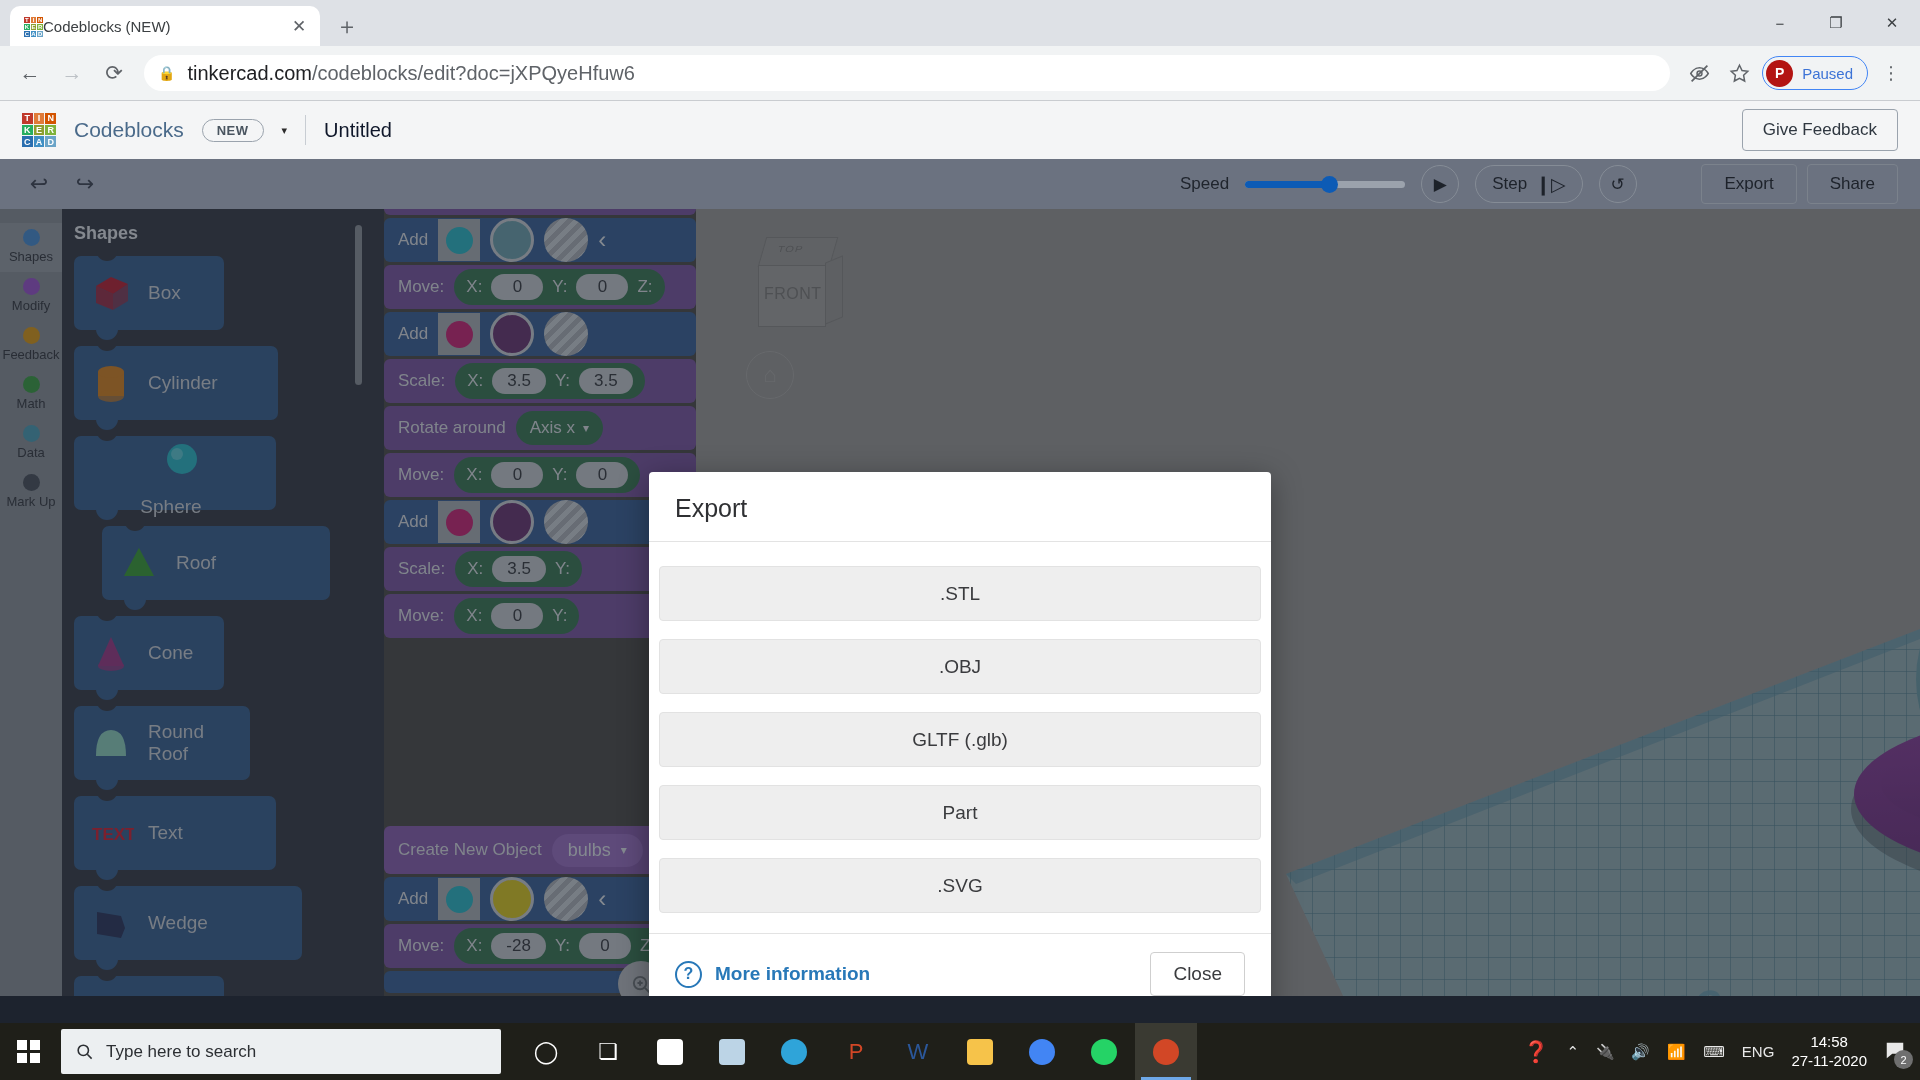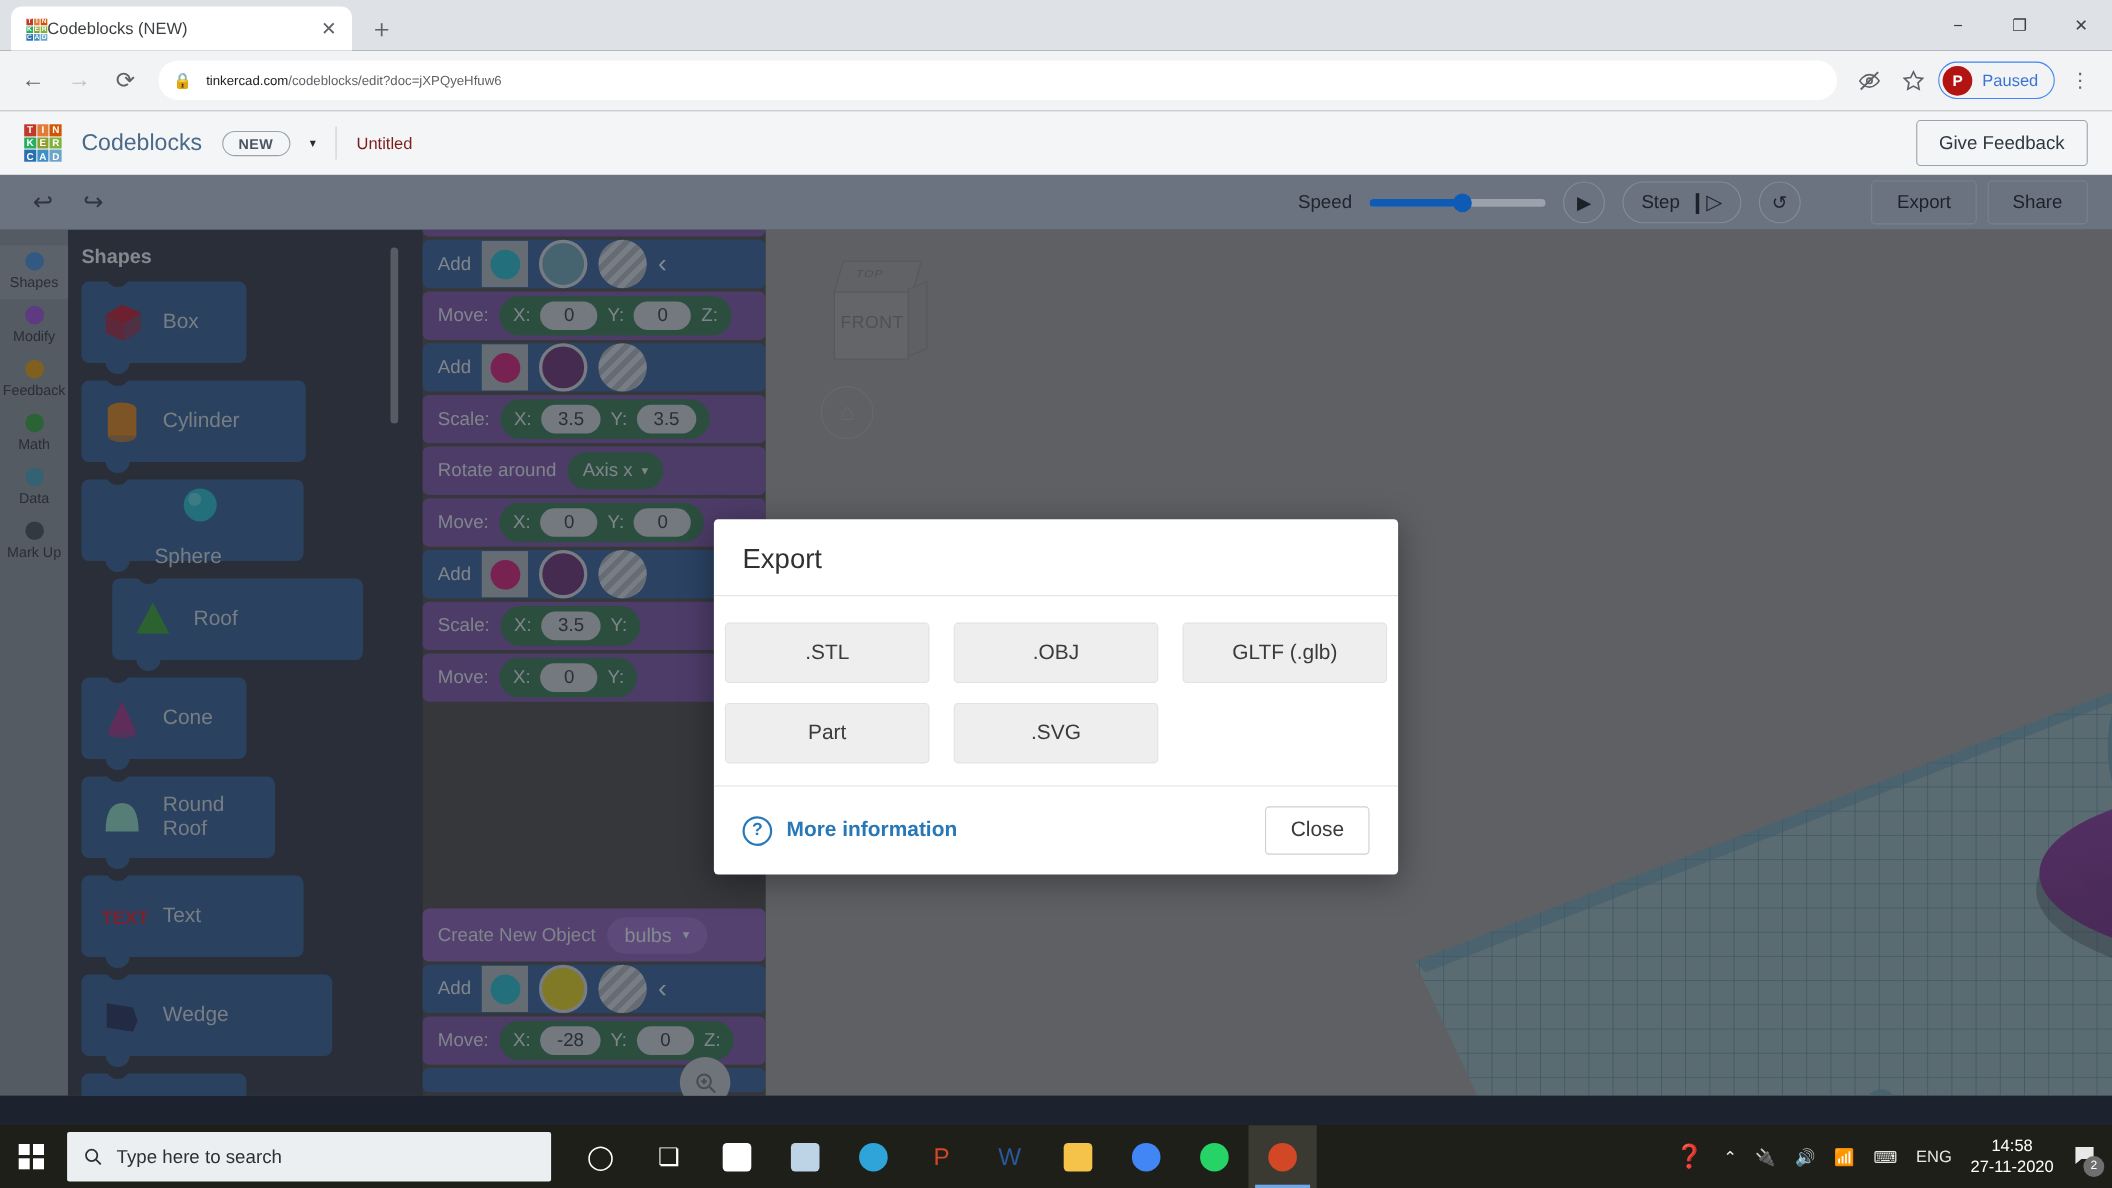--- a/index.html
+++ b/index.html
@@ -44,21 +44,21 @@
     height: 55px; background: #f1f3f4; display: flex; align-items: center;
     padding: 0 12px; gap: 6px; border-bottom: 1px solid #c9ccd0;
   }
   .navbtn { width: 36px; height: 36px; display: flex; align-items: center;
     justify-content: center; color: #5f6368; font-size: 21px; border-radius: 50%; }
   .navbtn.dim { color: #bdc1c6; }
   .omnibox {
     flex: 1; height: 36px; background: #fff; border-radius: 18px;
     display: flex; align-items: center; padding: 0 14px; gap: 12px; margin: 0 6px;
   }
-  .omnibox .url { font-size: 12px; color: #202124; }
+  .omnibox .url { font-size: 20px; color: #202124; }
   .omnibox .url .host { color: #202124; }
   .omnibox .url .path { color: #5f6368; }
   .tb-icon { width: 34px; height: 34px; display: flex; align-items: center;
     justify-content: center; color: #5f6368; font-size: 18px; }
   .profile-chip {
     display: flex; align-items: center; gap: 9px; height: 34px;
     border: 1px solid #4285f4; border-radius: 18px; padding: 0 14px 0 3px;
   }
   .profile-av { width: 27px; height: 27px; border-radius: 50%; background: #b31412;
     color: #fff; font-size: 14px; display: flex; align-items: center;
@@ -74,21 +74,21 @@
   .tc-logo { width: 34px; height: 34px; display: grid;
     grid-template-columns: repeat(3,1fr); grid-template-rows: repeat(3,1fr);
     gap: 1px; }
   .tc-logo i { font-style: normal; color: #fff; font-size: 9px; font-weight: bold;
     display: flex; align-items: center; justify-content: center; }
   .tc-brand { font-size: 21px; color: #4a6a8a; }
   .tc-new { border: 1px solid #9aa3ad; border-radius: 14px; padding: 3px 14px;
     font-size: 13px; font-weight: bold; color: #4a5560; letter-spacing: .5px; }
   .tc-caret { color: #2b2b2b; font-size: 11px; }
   .tc-divider { width: 1px; height: 30px; background: #c8cdd3; }
-  .tc-docname { font-size: 15px; color: #7f1d1d; }
+  .tc-docname { font-size: 20px; color: #0f172a; }
   .tc-feedback { position: absolute; right: 22px; border: 1px solid #9aa3ad;
     border-radius: 4px; padding: 10px 20px; font-size: 17px; color: #2f3740;
     background: #f4f5f6; }
 
   .tc-toolbar { height: 50px; background: #6b7280; display: flex;
     align-items: center; padding: 0 22px; gap: 12px; position: relative; }
   .tb-arrow { width: 34px; height: 34px; display: flex; align-items: center;
     justify-content: center; color: #2e3440; font-size: 22px; }
   .tb-center { position: absolute; left: 1180px; display: flex;
     align-items: center; gap: 16px; }
@@ -191,21 +191,21 @@
     color: #63696f; font-size: 21px; }
 
   
   .scrim { position: absolute; inset: 0; background: rgba(40,44,52,.45); z-index: 50; }
   .modal { position: absolute; left: 649px; top: 371px; width: 622px;
     background: #fff; border-radius: 4px; box-shadow: 0 6px 30px rgba(0,0,0,.35);
     z-index: 60; }
   .modal-head { padding: 22px 26px 18px; border-bottom: 1px solid #e3e3e3; }
   .modal-title { font-size: 25px; color: #2f3033; }
   .modal-body { padding: 24px 10px 20px; display: grid;
-    grid-template-columns: 1fr 1fr 1fr; gap: 18px 22px; }
+    grid-template-columns: 1fr; gap: 18px 22px; }
   .exp-btn { background: #eeeeee; border: 1px solid #e2e2e2; border-radius: 4px;
     height: 55px; display: flex; align-items: center; justify-content: center;
     font-size: 19px; color: #3a3b3e; }
   .modal-foot { border-top: 1px solid #e3e3e3; padding: 18px 26px;
     display: flex; align-items: center; justify-content: space-between; }
   .more-info { display: flex; align-items: center; gap: 13px;
     font-size: 19px; color: #2878b8; font-weight: 600; }
   .qmark { width: 27px; height: 27px; border-radius: 50%;
     border: 2px solid #2878b8; color: #2878b8; font-size: 16px;
     display: flex; align-items: center; justify-content: center; }

